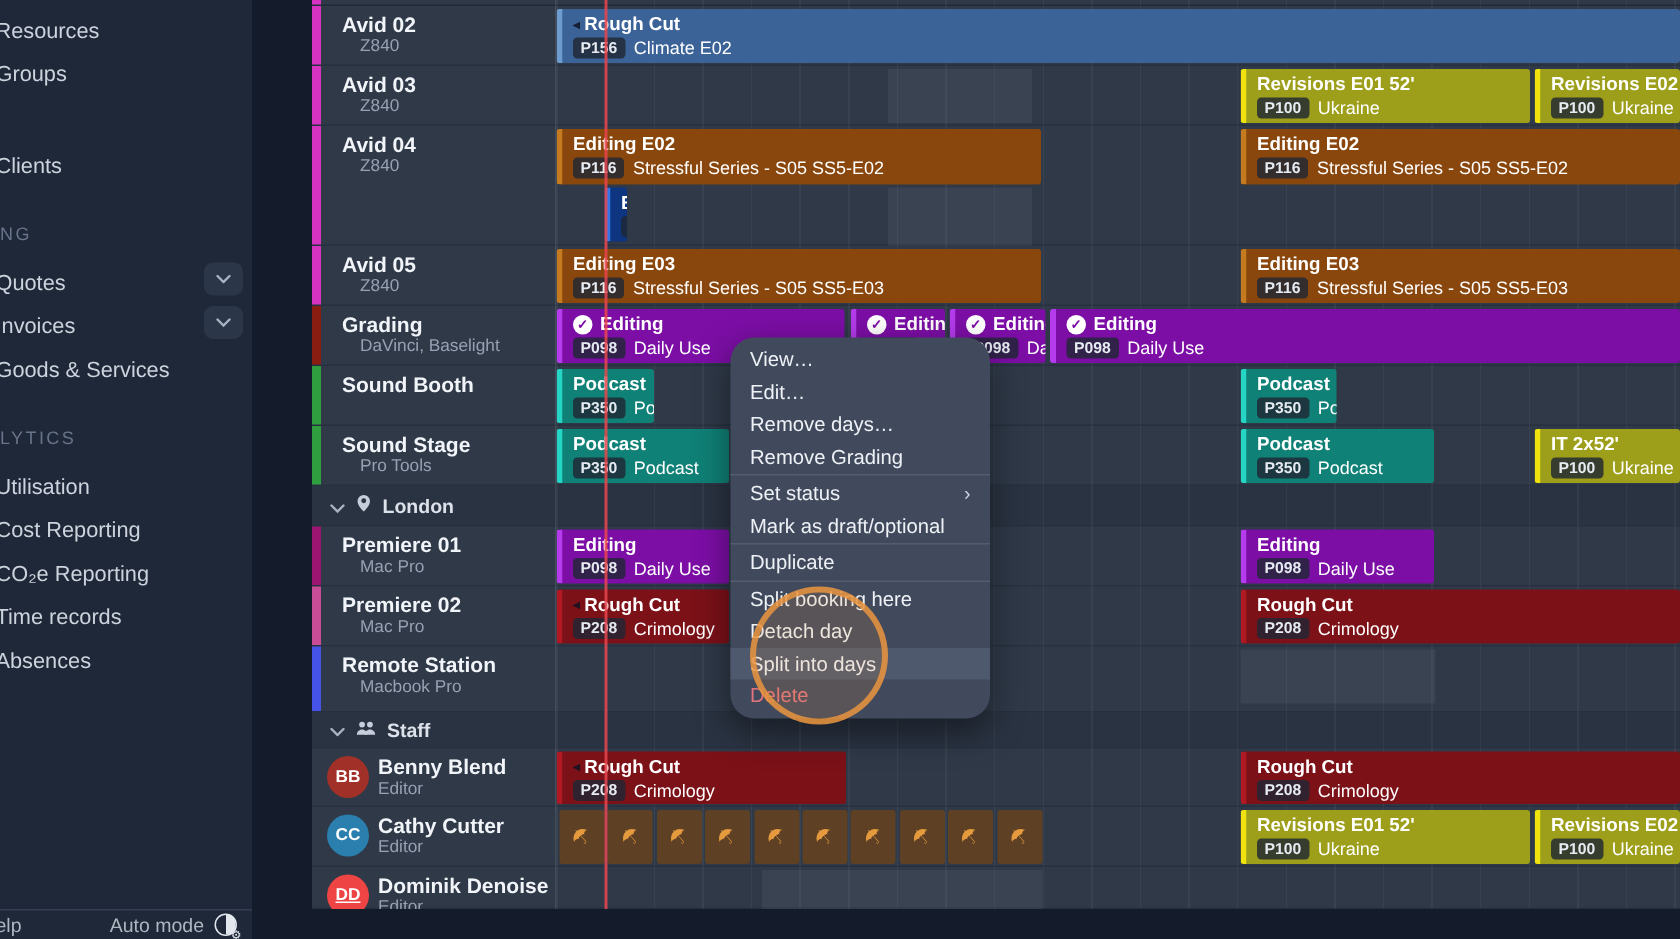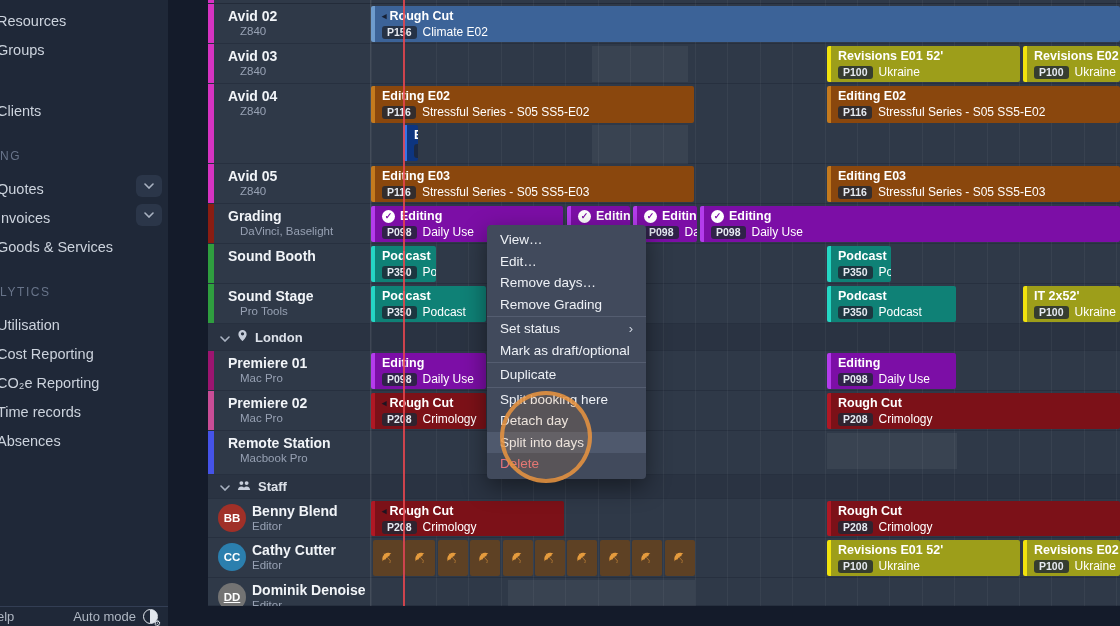--- a/index.html
+++ b/index.html
@@ -44,33 +44,33 @@
     background:repeating-linear-gradient(90deg, rgba(255,255,255,0.045) 0 1px, transparent 1px 32.4px); }
   .col-divider { position:absolute; left:162px; top:0; width:1px; height:606px; background:rgba(255,255,255,0.10); z-index:3; }
   .now-line { position:absolute; left:195px; top:0; width:2px; height:606px; background:#e8454e; opacity:0.85; z-index:4; }
   .light-cell { position:absolute; background:rgba(255,255,255,0.05); z-index:0; }
 
   
   .booking { position:absolute; border-radius:2px; overflow:hidden; white-space:nowrap; color:#fff;
     z-index:2; cursor:pointer; }
   .bk-title { margin:3px 0 0 7px; font-size:12.5px; font-weight:700; line-height:14px;
     display:flex; align-items:center; gap:5px; }
-  .bk-line2 { margin:2px 0 0 7px; font-size:12px; display:flex; align-items:flex-end; gap:6px; }
+  .bk-line2 { margin:2px 0 0 7px; font-size:12px; display:flex; align-items:flex-start; gap:6px; }
   .pill { background:rgba(32,39,53,0.82); border-radius:3px; font-size:10.5px; font-weight:700;
     padding:0.5px 5px 1px 5px; color:#e6eaf1; flex:none; }
   .cont-arrow { font-size:9px; color:rgba(15,20,34,0.85); margin-right:-2px; flex:none; }
   .chk { width:13px; height:13px; border-radius:50%; background:#fff; color:#7c0ea6; font-size:9px;
     font-weight:900; display:inline-flex; align-items:center; justify-content:center; flex:none; }
   .absence { position:absolute; top:2px; height:36px; background:#5e4124; border-radius:2px;
     display:flex; align-items:center; justify-content:center; z-index:2; cursor:pointer; }
   .absence span { font-size:15px; color:#e59b3d; transform:rotate(-42deg); }
 
   
-  .context-menu { position:absolute; left:487px; top:225px; width:159px; background:#414a5c;
-    border-radius:4px; padding:4px 0; box-shadow:0 8px 24px rgba(0,0,0,0.45); z-index:20;
+  .context-menu { position:absolute; left:487px; top:225px; width:173px; background:#414a5c;
+    border-radius:16px; padding:4px 0; box-shadow:0 8px 24px rgba(0,0,0,0.45); z-index:20;
     font-size:13.5px; color:#eef1f6; }
   .menu-item { height:21.5px; display:flex; align-items:center; justify-content:space-between;
     padding:0 13px; cursor:pointer; white-space:nowrap; }
   .menu-item.hl { background:#4f596d; }
   .menu-item.danger { color:#e2737c; }
   .menu-divider { height:1px; background:#545d70; margin:1px 0; }
   .submenu-arrow { font-size:13px; color:#cfd5e0; }
 
   
   .annotation-circle { position:absolute; left:500px; top:391px; width:92px; height:92px;
@@ -484,21 +484,21 @@
             <div class="bk-title">
               <span>Revisions E02 52'</span>
             </div>
             <div class="bk-line2">
               <span class="pill">P100</span>
               <span>Ukraine</span>
             </div>
           </div>
         </div>
         <div class="row staff" style="top: 578px; height: 28px;">
-          <span class="avatar" style="background: #737373; text-decoration: underline;">DD</span>
+          <span class="avatar" style="background: #ef4444; text-decoration: underline;">DD</span>
           <span class="res-name">Dominik Denoise</span>
           <span class="res-sub">Editor</span>
           <div class="light-cell" style="left: 300px; width: 187px; top: 2px; height: 26px;"></div>
         </div>
       </div>
     <div class="grid-overlay"></div>
     <div class="col-divider"></div>
     <div class="now-line" style="left: 195px;"></div>
   </main>
 

